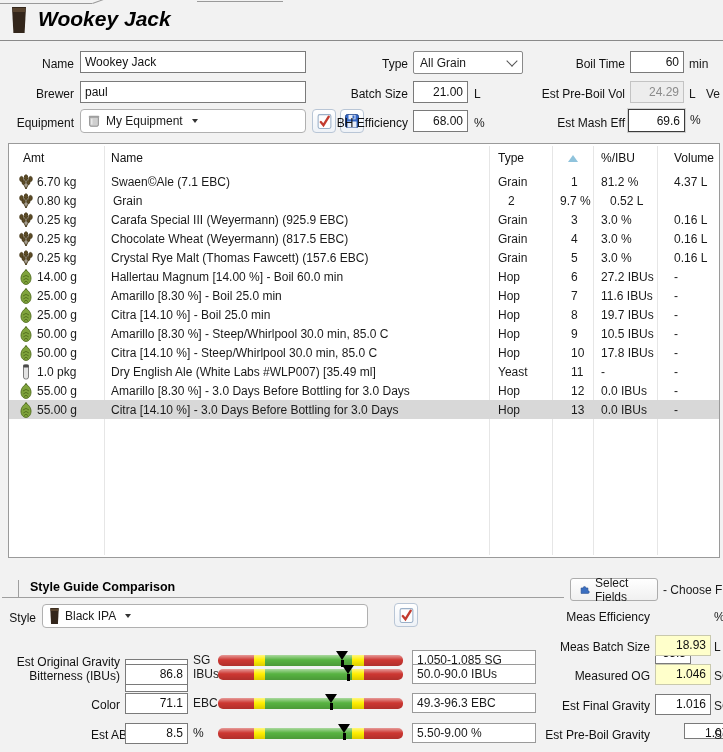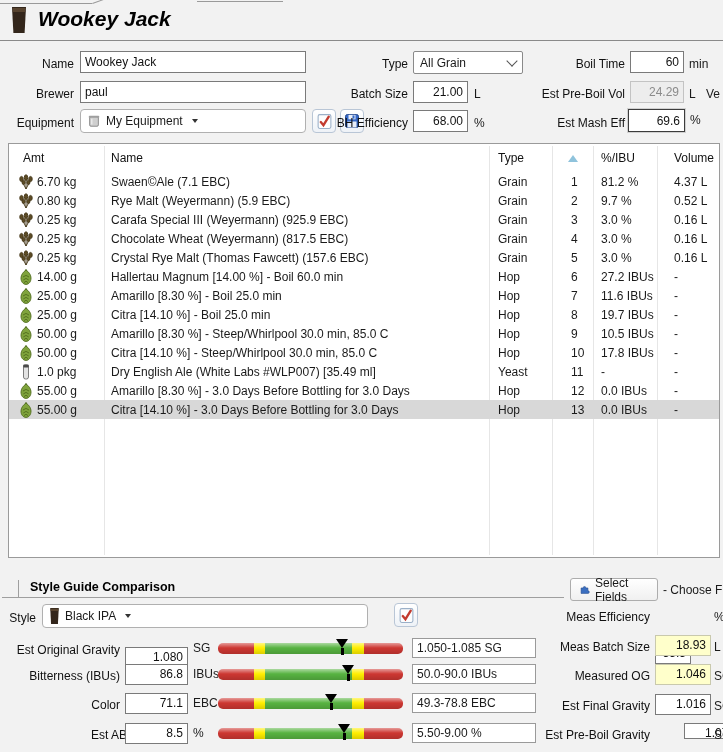--- a/index.html
+++ b/index.html
@@ -233,21 +233,20 @@
         <div class="c-pct">81.2 %</div>
         <div class="c-vol">4.37 L</div>
       </div>
       <div class="trow" style="top: 0px; position: relative;">
         <div class="c-amt">
           <svg class="ricon">
             <use href="#icon-grain"></use>
           </svg>
           <span>0.80 kg</span>
         </div>
-        <div class="c-name">Rye Malt (Weyermann) (5.9 EBC)</div>
         <div class="c-type">Grain</div>
         <div class="c-num">2</div>
         <div class="c-pct">9.7 %</div>
         <div class="c-vol">0.52 L</div>
       </div>
       <div class="trow" style="top: 0px; position: relative;">
         <div class="c-amt">
           <svg class="ricon">
             <use href="#icon-grain"></use>
           </svg>
@@ -413,21 +412,21 @@
   <span class="arr"></span>
 </div>
 <div class="abs tool-btn" style="left:394px;top:603px;">
   <svg style="width:17px;height:17px;">
       <use href="#icon-check"></use>
     </svg>
 </div>
 
 <div class="abs" style="left:0;top:633px;width:723px;height:119px;">
 
-<div class="stat-row" style="top: 4px;">
+<div class="stat-row" style="top: 16px;">
       <div class="abs lbl r" style="left:0;top:5px;width:120px;">Est Original Gravity</div>
       <div class="abs inp num" style="left:125px;top:1px;width:63px;height:33px;line-height:19px;margin-top:9px;">1.080</div>
       <div class="abs unit" style="left:193px;top:3px;">SG</div>
       <div class="abs bar" style="left:218px;top:6px;">
         <div class="marker" style="left: 67%;">
           <div class="tri"></div>
           <div class="stem"></div>
         </div>
       </div>
       <div class="abs rangebox" style="left:412px;top:1px;width:124px;">1.050-1.085 SG</div>
@@ -447,21 +446,21 @@
     <div class="stat-row" style="top: 59px;">
       <div class="abs lbl r" style="left:0;top:5px;width:120px;">Color</div>
       <div class="abs inp num" style="left:125px;top:1px;width:63px;height:21px;line-height:19px;">71.1</div>
       <div class="abs unit" style="left:193px;top:3px;">EBC</div>
       <div class="abs bar" style="left:218px;top:6px;">
         <div class="marker" style="left: 61%;">
           <div class="tri"></div>
           <div class="stem"></div>
         </div>
       </div>
-      <div class="abs rangebox" style="left:412px;top:1px;width:124px;">49.3-78.8 EBC</div>
+      <div class="abs rangebox" style="left:412px;top:1px;width:124px;">49.3-96.3 EBC</div>
     </div>
     <div class="stat-row" style="top: 88.5px;">
       <div class="abs lbl r" style="left:0;top:5px;width:120px;margin-left:15px;">Est ABV</div>
       <div class="abs inp num" style="left:125px;top:1px;width:63px;height:21px;line-height:19px;">8.5</div>
       <div class="abs unit" style="left:193px;top:3px;">%</div>
       <div class="abs bar" style="left:218px;top:6px;">
         <div class="marker" style="left: 68%;">
           <div class="tri"></div>
           <div class="stem"></div>
         </div>

